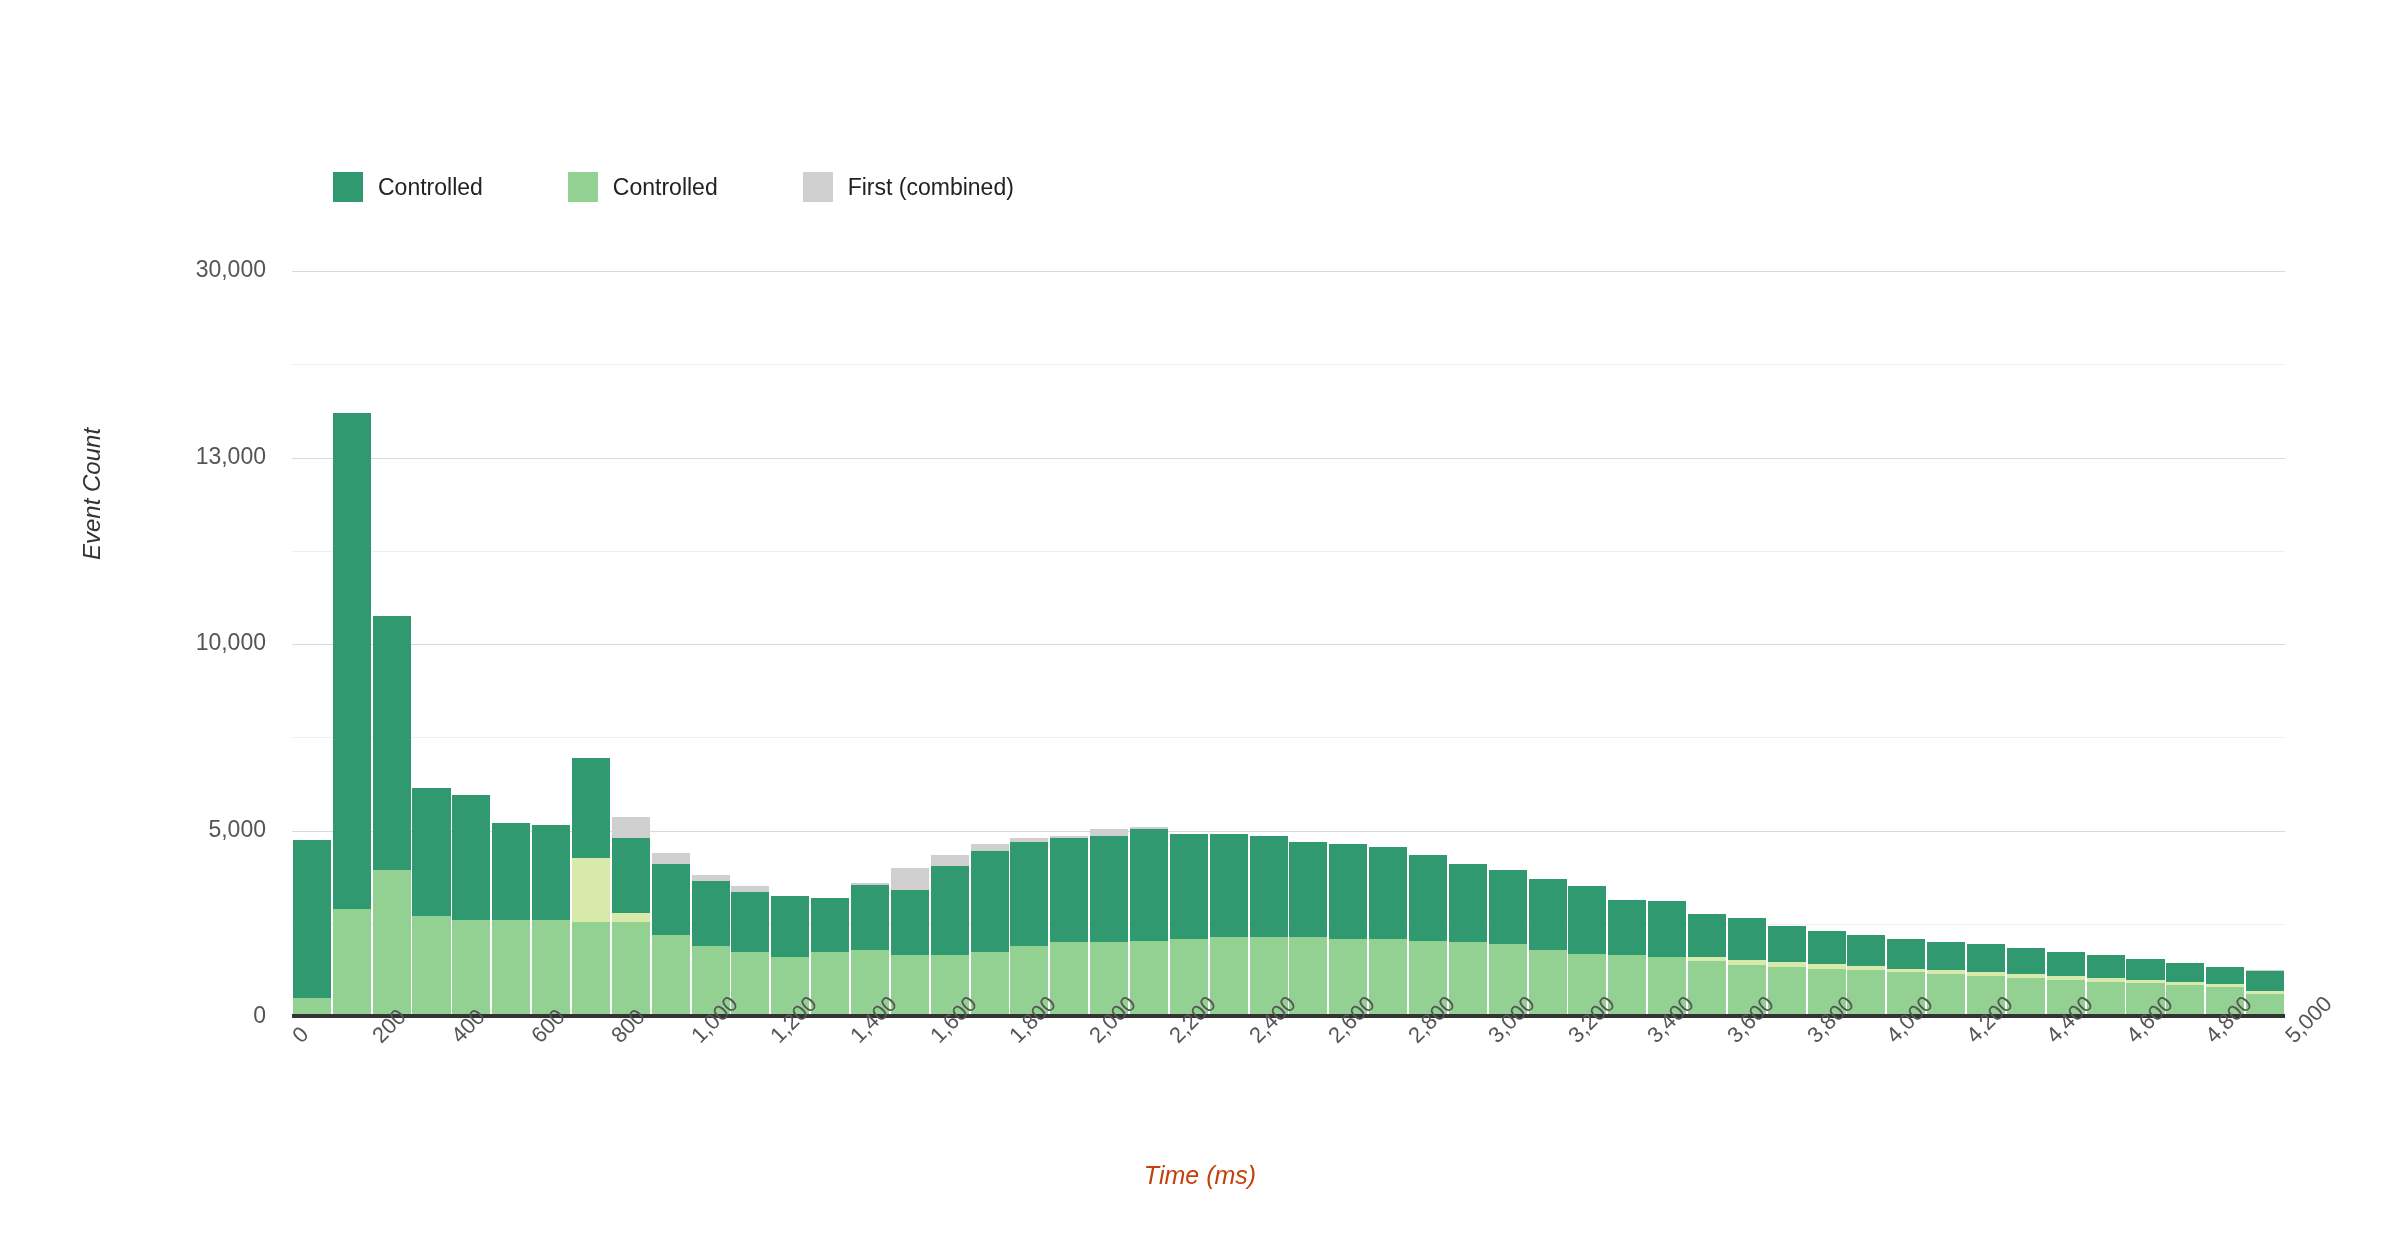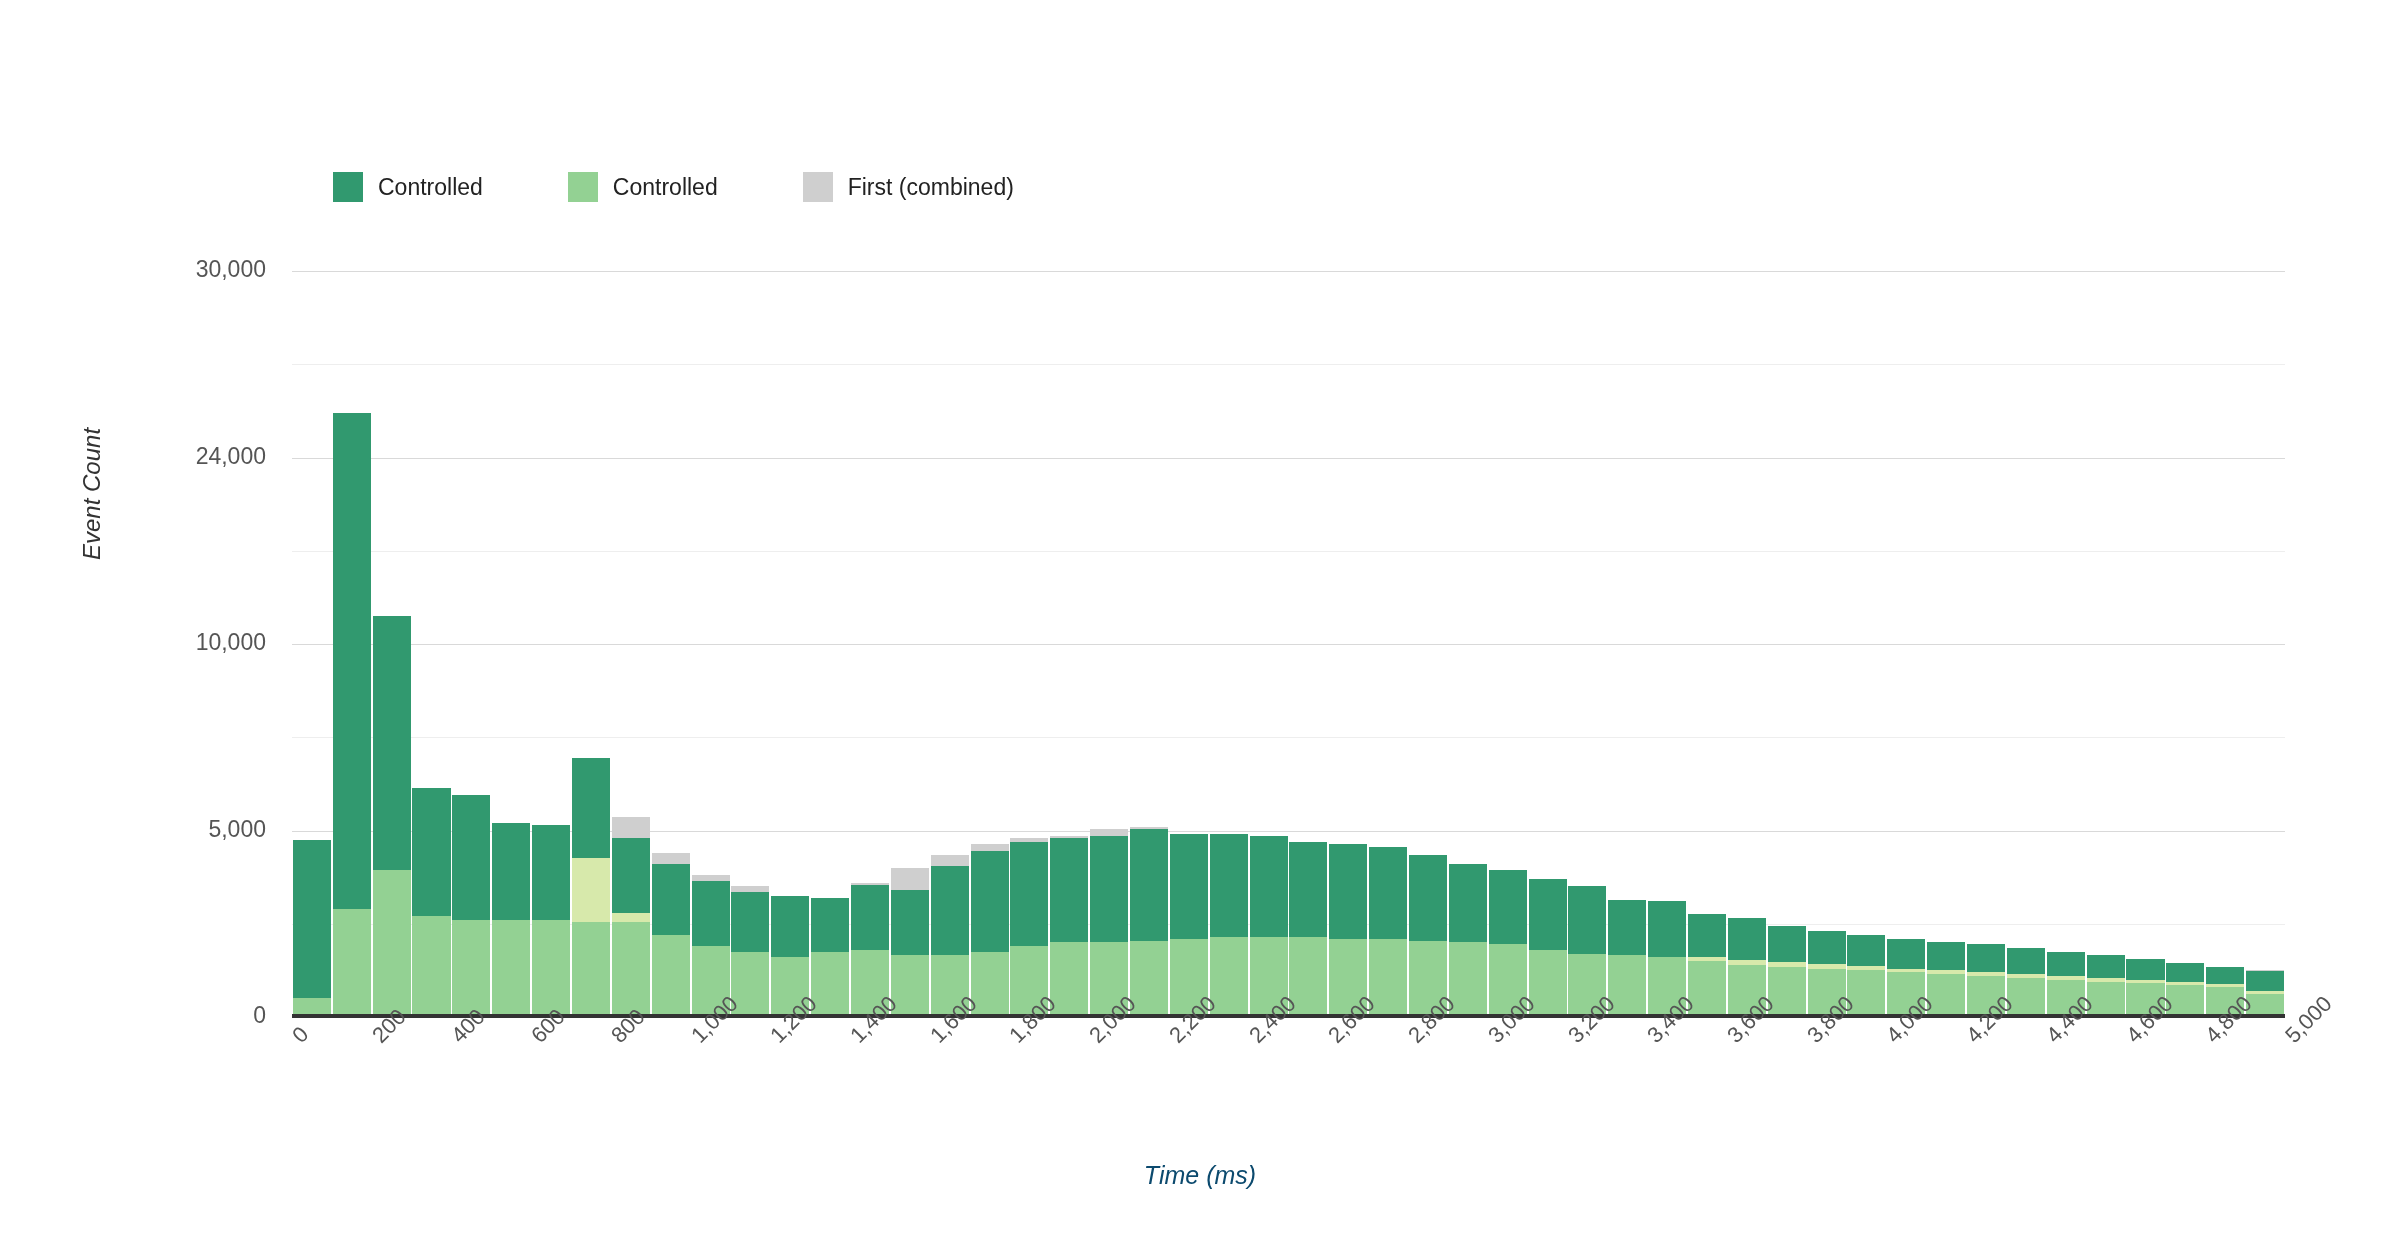--- a/index.html
+++ b/index.html
@@ -144,21 +144,21 @@
     transform-origin: left top;
   }
   .x-axis-title {
     position: absolute;
     top: 1161px;
     left: 0;
     width: 2400px;
     text-align: center;
     font-size: 25px;
     font-style: italic;
-    color: #0c4a6e;
+    color: #c2410c;
   }
 </style>
 </head>
 <body>
 
 <div id="chart-root">
 
 
   <div class="legend" id="legend">
       <div class="legend-item">
@@ -174,21 +174,21 @@
         <span class="legend-label">First (combined)</span>
       </div>
     </div>
 
   <div class="y-axis-title">Event Count</div>
 
   <div id="y-ticks">
       <div class="y-tick-label" style="right: auto; left: 0px; width: 266px; top: 1002px;">0</div>
       <div class="y-tick-label" style="right: auto; left: 0px; width: 266px; top: 815.5px;">5,000</div>
       <div class="y-tick-label" style="right: auto; left: 0px; width: 266px; top: 629px;">10,000</div>
-      <div class="y-tick-label" style="right: auto; left: 0px; width: 266px; top: 442.5px;">24,000</div>
+      <div class="y-tick-label" style="right: auto; left: 0px; width: 266px; top: 442.5px;">13,000</div>
       <div class="y-tick-label" style="right: auto; left: 0px; width: 266px; top: 256px;">30,000</div>
     </div>
 
   <div id="plot">
     <div id="gridlines">
         <div class="gridline" style="top: 559.5px;"></div>
         <div class="gridline" style="top: 373px;"></div>
         <div class="gridline" style="top: 186.5px;"></div>
         <div class="gridline" style="top: 0px;"></div>
         <div class="gridline minor" style="top: 652.75px;"></div>

